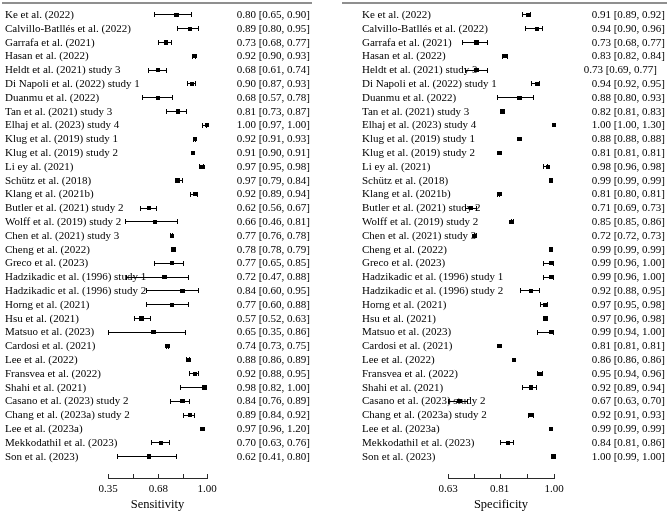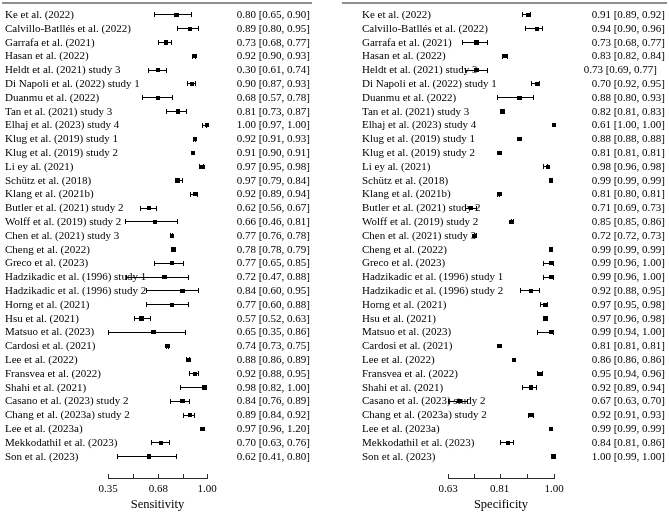--- a/index.html
+++ b/index.html
@@ -53,21 +53,21 @@
       <div class="ciline" style="left: 191.769px; top: 55.75px; width: 4.56923px; height: 1.1px;"></div>
       <div class="cicap" style="left: 191.769px; top: 53.8px;"></div>
       <div class="cicap" style="left: 195.338px; top: 53.8px;"></div>
       <div class="sq" style="left: 192.615px; top: 54.1px;"></div>
       <div class="srow-value" style="left: 200px; top: 49.4px; width: 110px;">0.92 [0.90, 0.93]</div>
       <div class="srow-label" style="left: 5px; top: 63.2px;">Heldt et al. (2021) study 3</div>
       <div class="ciline" style="left: 147.6px; top: 69.55px; width: 19.8px; height: 1.1px;"></div>
       <div class="cicap" style="left: 147.6px; top: 67.6px;"></div>
       <div class="cicap" style="left: 166.4px; top: 67.6px;"></div>
       <div class="sq" style="left: 156.062px; top: 67.9px;"></div>
-      <div class="srow-value" style="left: 200px; top: 63.2px; width: 110px;">0.30 [0.61, 0.74]</div>
+      <div class="srow-value" style="left: 200px; top: 63.2px; width: 110px;">0.68 [0.61, 0.74]</div>
       <div class="srow-label" style="left: 5px; top: 77px;">Di Napoli et al. (2022) study 1</div>
       <div class="ciline" style="left: 187.2px; top: 83.35px; width: 9.13846px; height: 1.1px;"></div>
       <div class="cicap" style="left: 187.2px; top: 81.4px;"></div>
       <div class="cicap" style="left: 195.338px; top: 81.4px;"></div>
       <div class="sq" style="left: 189.569px; top: 81.7px;"></div>
       <div class="srow-value" style="left: 200px; top: 77px; width: 110px;">0.90 [0.87, 0.93]</div>
       <div class="srow-label" style="left: 5px; top: 90.8px;">Duanmu et al. (2022)</div>
       <div class="ciline" style="left: 141.508px; top: 97.15px; width: 31.9846px; height: 1.1px;"></div>
       <div class="cicap" style="left: 141.508px; top: 95.2px;"></div>
       <div class="cicap" style="left: 172.492px; top: 95.2px;"></div>
@@ -261,36 +261,36 @@
       <div class="ciline" style="left: 130.189px; top: 69.55px; width: 22.9189px; height: 1.1px;"></div>
       <div class="cicap" style="left: 130.189px; top: 67.6px;"></div>
       <div class="cicap" style="left: 152.108px; top: 67.6px;"></div>
       <div class="sq" style="left: 139.449px; top: 67.9px;"></div>
       <div class="srow-value" style="left: 212px; top: 63.2px; width: 110px;">0.73 [0.69, 0.77]</div>
       <div class="srow-label" style="left: 27px; top: 77px;">Di Napoli et al. (2022) study 1</div>
       <div class="ciline" style="left: 196.081px; top: 83.35px; width: 8.59459px; height: 1.1px;"></div>
       <div class="cicap" style="left: 196.081px; top: 81.4px;"></div>
       <div class="cicap" style="left: 203.676px; top: 81.4px;"></div>
       <div class="sq" style="left: 199.611px; top: 81.7px;"></div>
-      <div class="srow-value" style="left: 220px; top: 77px; width: 110px;">0.70 [0.92, 0.95]</div>
+      <div class="srow-value" style="left: 220px; top: 77px; width: 110px;">0.94 [0.92, 0.95]</div>
       <div class="srow-label" style="left: 27px; top: 90.8px;">Duanmu et al. (2022)</div>
       <div class="ciline" style="left: 161.703px; top: 97.15px; width: 37.2432px; height: 1.1px;"></div>
       <div class="cicap" style="left: 161.703px; top: 95.2px;"></div>
       <div class="cicap" style="left: 197.946px; top: 95.2px;"></div>
       <div class="sq" style="left: 182.422px; top: 95.5px;"></div>
       <div class="srow-value" style="left: 220px; top: 90.8px; width: 110px;">0.88 [0.80, 0.93]</div>
       <div class="srow-label" style="left: 27px; top: 104.6px;">Tan et al. (2021) study 3</div>
       <div class="ciline" style="left: 164.568px; top: 110.95px; width: 5.72973px; height: 1.1px;"></div>
       <div class="cicap" style="left: 164.568px; top: 109px;"></div>
       <div class="cicap" style="left: 169.297px; top: 109px;"></div>
       <div class="sq" style="left: 165.232px; top: 109.3px;"></div>
       <div class="srow-value" style="left: 220px; top: 104.6px; width: 110px;">0.82 [0.81, 0.83]</div>
       <div class="srow-label" style="left: 27px; top: 118.4px;">Elhaj et al. (2023) study 4</div>
       <div class="sq" style="left: 216.8px; top: 123.1px;"></div>
-      <div class="srow-value" style="left: 220px; top: 118.4px; width: 110px;">0.61 [1.00, 1.00]</div>
+      <div class="srow-value" style="left: 220px; top: 118.4px; width: 110px;">1.00 [1.00, 1.30]</div>
       <div class="srow-label" style="left: 27px; top: 132.2px;">Klug et al. (2019) study 1</div>
       <div class="sq" style="left: 182.422px; top: 136.9px;"></div>
       <div class="srow-value" style="left: 220px; top: 132.2px; width: 110px;">0.88 [0.88, 0.88]</div>
       <div class="srow-label" style="left: 27px; top: 146px;">Klug et al. (2019) study 2</div>
       <div class="sq" style="left: 162.368px; top: 150.7px;"></div>
       <div class="srow-value" style="left: 220px; top: 146px; width: 110px;">0.81 [0.81, 0.81]</div>
       <div class="srow-label" style="left: 27px; top: 159.8px;">Li ey al. (2021)</div>
       <div class="ciline" style="left: 207.541px; top: 166.15px; width: 5.72973px; height: 1.1px;"></div>
       <div class="cicap" style="left: 207.541px; top: 164.2px;"></div>
       <div class="cicap" style="left: 212.27px; top: 164.2px;"></div>

